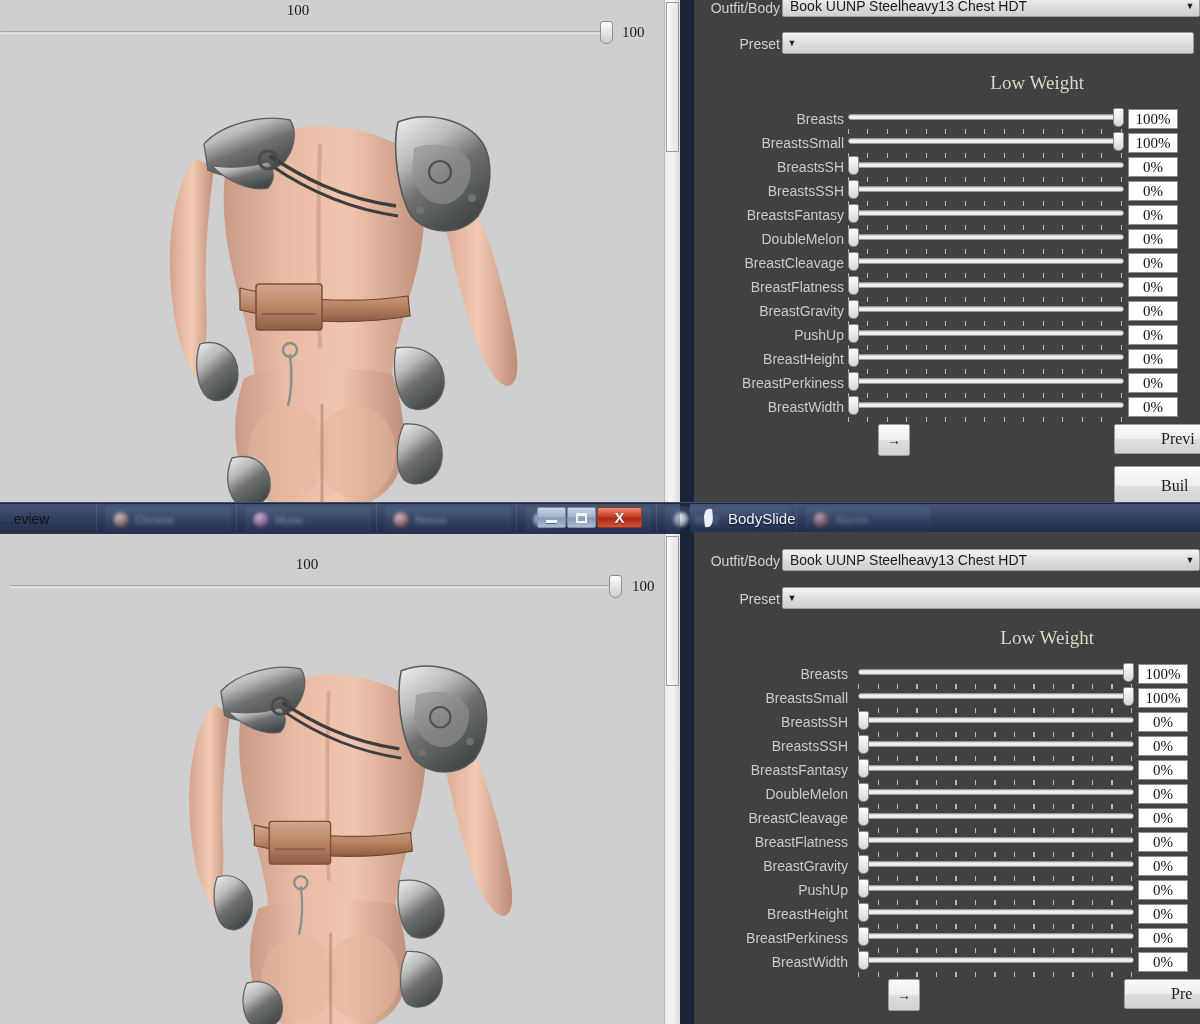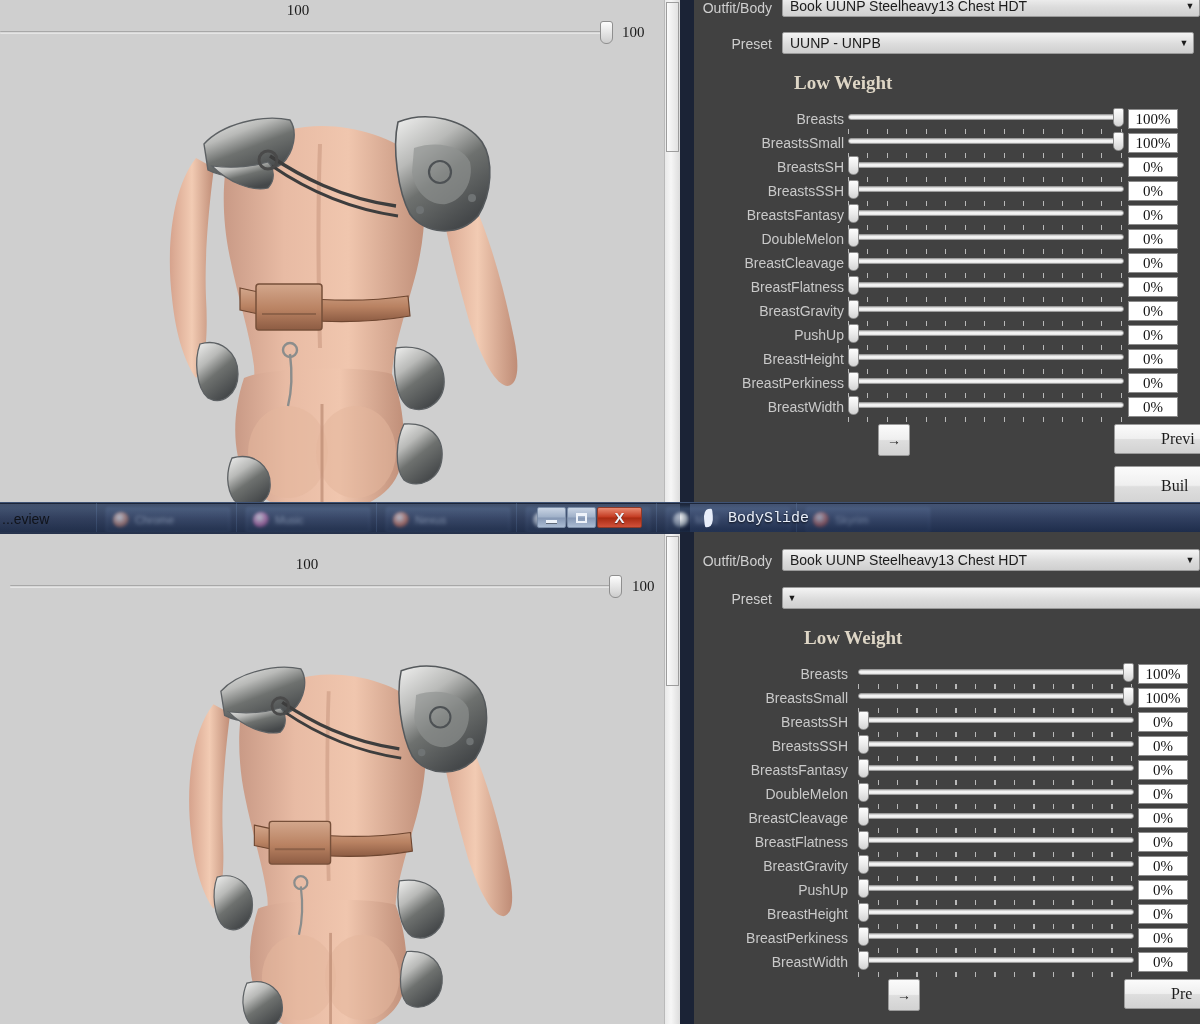--- a/index.html
+++ b/index.html
@@ -103,20 +103,21 @@
   .bs-panel {
     position:absolute;
     background:#414141;
     overflow:hidden;
   }
   .bs-lbl {
     position:absolute;
     font-size:14px; color:#cfcfcf;
     text-align:right;
     white-space:nowrap;
+    margin-left:8px;
   }
   .combo {
     position:absolute;
     height:22px;
     background:linear-gradient(180deg,#f4f4f4,#dcdcdc 55%,#cfcfcf);
     border:1px solid #9a9a9a;
     border-radius:2px;
     display:flex; align-items:center;
   }
   .combo span {
@@ -126,22 +127,21 @@
   .combo .arrow {
     width:18px; text-align:center;
     flex:0 0 18px;
     font-size:9px; color:#1b1b1b;
   }
   .low-weight {
     position:absolute;
     font-family:"Liberation Serif", serif;
     font-size:19px;
     color:#ded6c6;
-    text-align:left;
-    font-weight:bold;
+    text-align:right;
   }
 
   
   .sl-lbl {
     position:absolute; font-size:14px; color:#c9c9c9;
     text-align:right; white-space:nowrap;
   }
   .sl-wrap { position:absolute; }
   .sl-track {
     position:absolute; top:6px; left:0; height:6px; width:100%;
@@ -290,21 +290,20 @@
 <div class="bs-panel" style="left:694px;top:0;width:506px;height:502px;">
 
   <div class="bs-lbl" style="left:0;top:0;width:78px;">Outfit/Body</div>
   <div class="combo" style="left:88px;top:-5px;width:418px;">
     <span>Book UUNP Steelheavy13 Chest HDT</span>
     <div class="arrow">▼</div>
   </div>
 
   <div class="bs-lbl" style="left:0;top:36px;width:78px;">Preset</div>
   <div class="combo" style="left:88px;top:32px;width:412px;">
-    <span>UUNP - UNPB</span>
     <div class="arrow">▼</div>
   </div>
 
   <div class="low-weight" style="left:100px;top:72px;width:290px;">Low Weight</div>
 
   <div id="sliders-top">
       <div class="sl-lbl" style="left: 10px; top: 111px; width: 140px;">Breasts</div>
       <div class="sl-wrap" style="left: 154px; top: 108px; width: 276px; height: 24px;">
         <div class="sl-track"></div>
         <div class="sl-thumb" style="left: 265px;"></div>
@@ -492,21 +491,21 @@
     </svg>
   </div>
 
   <div class="pv-scroll" style="right:0;">
     <div class="pv-scroll-thumb" style="top:2px;height:150px;"></div>
   </div>
 </div>
 
 <div class="win" style="left:690px;top:504px;width:510px;height:520px;">
 
-  <div class="bs-titlebar" style="width:510px;background:linear-gradient(180deg,rgba(106,126,166,.5),rgba(40,58,94,.6));font-family:Liberation Mono, monospace;">
+  <div class="bs-titlebar" style="width:510px;background:linear-gradient(180deg,rgba(106,126,166,.5),rgba(40,58,94,.6));">
     <div class="bs-logo"></div>
     <div class="bs-title">BodySlide</div>
   </div>
 
   <div class="bs-panel" style="left:4px;top:28px;width:506px;height:492px;">
 
     <div class="bs-lbl" style="left:0;top:21px;width:78px;">Outfit/Body</div>
     <div class="combo" style="left:88px;top:17px;width:418px;">
       <span>Book UUNP Steelheavy13 Chest HDT</span>
       <div class="arrow">▼</div>

